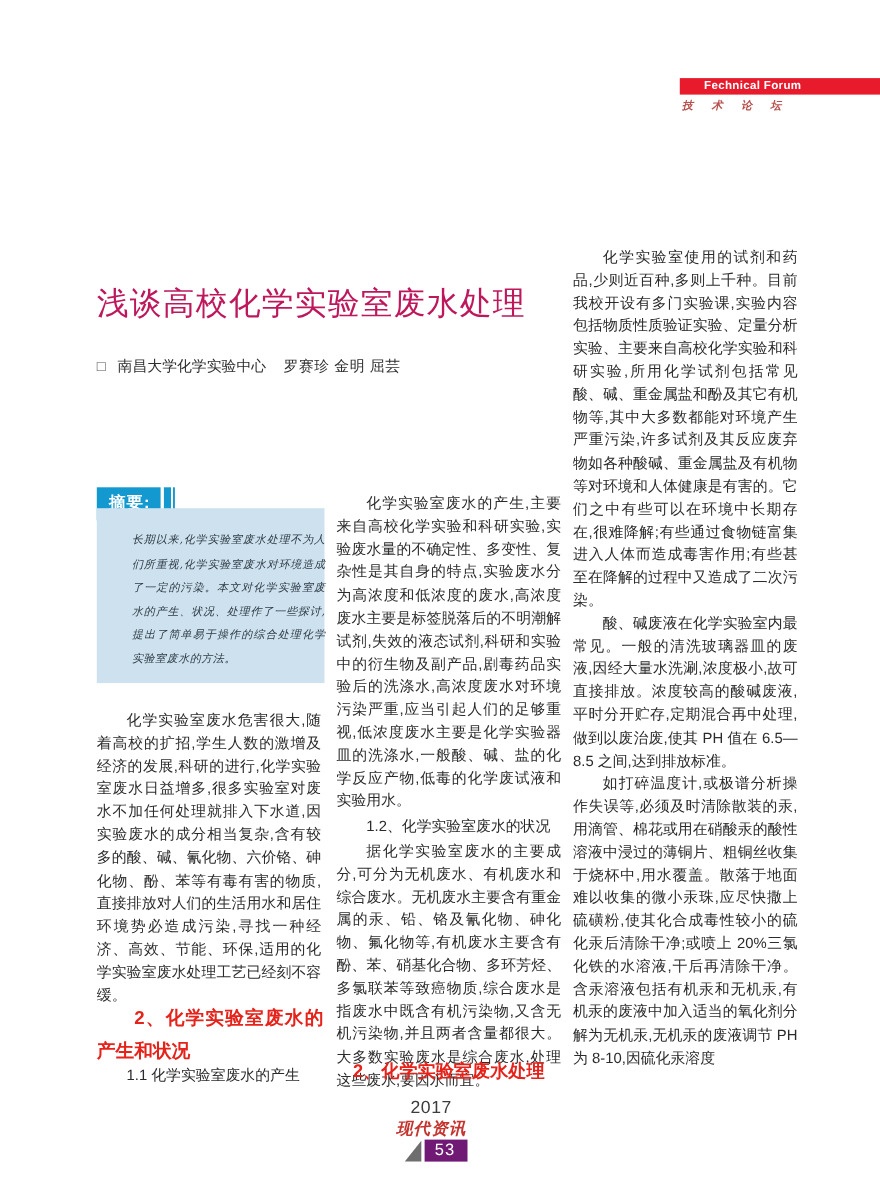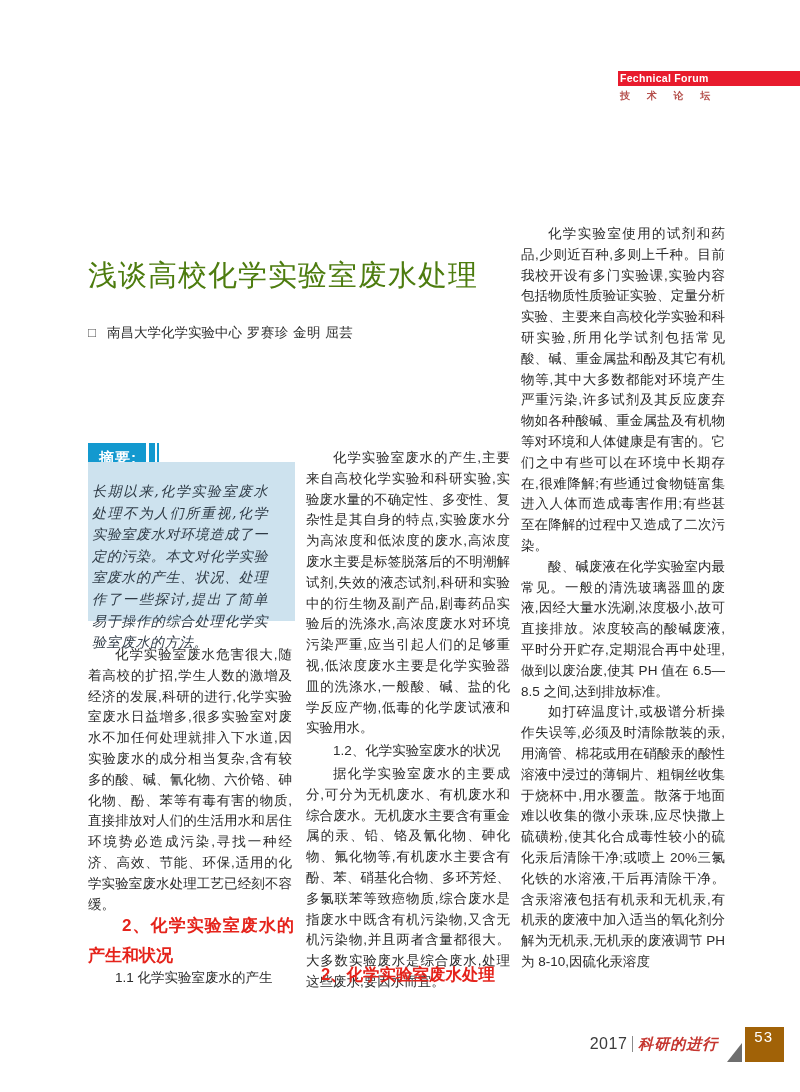--- a/index.html
+++ b/index.html
@@ -5,57 +5,57 @@
   html,body { margin:0; padding:0; background:#ffffff; }
   .page {
     position:relative; width:800px; height:1092px; background:#ffffff;
     font-family:"Liberation Sans", sans-serif; color:#2b2b2b; overflow:hidden;
   }
 
   
   .banner-bar {
     position:absolute; left:618px; top:71px; right:0; height:15px;
     background:#e81b2d; color:#ffffff; font-size:10.5px; font-weight:bold;
-    line-height:15px; padding-left:2px; box-sizing:border-box; letter-spacing:.3px;
+    line-height:15px; padding-left:22px; box-sizing:border-box; letter-spacing:.3px;
   }
   .banner-zh {
     position:absolute; left:620px; top:89px; font-size:10px; color:#b5504c;
-    font-weight:bold; letter-spacing:7px; white-space:nowrap;
+    font-weight:bold; letter-spacing:7px; white-space:nowrap;font-style:italic;
   }
 
   
   .title {
     position:absolute; left:88px; top:237px; width:560px;
-    font-size:29px; font-weight:500; color:#4d7c0f; letter-spacing:1px; white-space:nowrap;
+    font-size:29px; font-weight:500; color:#be185d; letter-spacing:1px; white-space:nowrap;
   }
   .authors {
     position:absolute; left:88px; top:324px; font-size:13.5px; color:#2e2e2e; font-weight:500;
   }
   .authors .sq { margin-right:7px; color:#555; font-weight:normal; }
-  .authors .aff { margin-right:1px; }
+  .authors .aff { margin-right:12px; }
   .authors .names { letter-spacing:.5px; }
 
   
   .abs-label {
     position:absolute; left:88px; top:443px; height:30px; box-sizing:border-box;
     background:#1399cf; color:#ffffff; font-size:15px; font-weight:bold;
     line-height:30px; padding:0 9px 0 11px; letter-spacing:1px;text-align:right;
   }
   .abs-label .dbar {
     position:absolute; right:-13px; top:0; width:10px; height:30px;
     background:linear-gradient(90deg,#1399cf 0 6px,#ffffff 6px 8px,#1399cf 8px 10px);
   }
   .abs-box {
     position:absolute; left:88px; top:462px; width:207px; height:159px;
     background:#cde2ee;
   }
   .abs-text {
-    position:absolute; left:92px; top:481px; width:176px;
+    position:absolute; left:120px; top:481px; width:176px;
     font-family:"DejaVu Serif", serif; font-style:italic;
-    font-size:14px; line-height:21.6px; color:#2e3a45; text-align:justify;
+    font-size:10px; line-height:21.6px; color:#2e3a45; text-align:justify;
     letter-spacing:.5px;
   }
 
   
   .col { position:absolute; width:204px; font-size:13.5px; line-height:20.8px;
          text-align:justify; color:#2b2b2b; }
   .col p { margin:0; text-indent:2em; }
   .col p.sub { margin:2px 0; }
   .col1-body { left:88px; top:645px; }
   .col2-body { left:306px; top:448px; }
@@ -69,33 +69,33 @@
   .col1-sub { position:absolute; left:88px; top:969px; width:204px;
     font-size:13.5px; color:#2b2b2b; text-indent:2em; }
   .red-head-2 {
     position:absolute; left:306px; top:963px; width:204px; text-align:center;
     color:#e5231b; font-weight:bold; font-size:16.5px; line-height:22px;
   }
 
   
   .footer {
     position:absolute; left:0; top:1032px; width:784px; height:24px;
-    display:flex; align-items:center; justify-content:flex-end;
+    display:flex; align-items:center; justify-content:flex-end;flex-direction:column;
   }
   .footer-year { font-size:16px; color:#3c3c3c; letter-spacing:.5px; }
   .footer-div { width:1px; height:16px; background:#8a8a8a; margin:0 5px; }
   .footer-mag {
     font-family:"DejaVu Serif", serif; font-style:italic; font-weight:bold;
     font-size:15px; color:#c5352f; letter-spacing:1px;
   }
   .badge { display:flex; align-items:flex-end; margin-left:9px; }
   .badge-tri { width:0; height:0; border-bottom:19px solid #6e6e6e;
     border-left:15px solid transparent; margin-right:3px; }
-  .badge-num { background:#a16207; color:#ffffff; font-size:15px;
-    line-height:19px; padding:0 11px 16px 9px; letter-spacing:1px; }
+  .badge-num { background:#701a75; color:#ffffff; font-size:15px;
+    line-height:19px; padding:0 11px 1px 9px; letter-spacing:1px; }
 </style>
 </head>
 <body>
 
 <div class="page">
 
   <div class="banner-bar">
     <span>Fechnical Forum</span>
   </div>
   <div class="banner-zh">技 术 论 坛</div>
@@ -130,20 +130,20 @@
 
   <div class="col col3-body">
     <p>化学实验室使用的试剂和药品,少则近百种,多则上千种。目前我校开设有多门实验课,实验内容包括物质性质验证实验、定量分析实验、主要来自高校化学实验和科研实验,所用化学试剂包括常见酸、碱、重金属盐和酚及其它有机物等,其中大多数都能对环境产生严重污染,许多试剂及其反应废弃物如各种酸碱、重金属盐及有机物等对环境和人体健康是有害的。它们之中有些可以在环境中长期存在,很难降解;有些通过食物链富集进入人体而造成毒害作用;有些甚至在降解的过程中又造成了二次污染。</p>
     <p>酸、碱废液在化学实验室内最常见。一般的清洗玻璃器皿的废液,因经大量水洗涮,浓度极小,故可直接排放。浓度较高的酸碱废液,平时分开贮存,定期混合再中处理,做到以废治废,使其 PH 值在 6.5—8.5 之间,达到排放标准。</p>
     <p>如打碎温度计,或极谱分析操作失误等,必须及时清除散装的汞,用滴管、棉花或用在硝酸汞的酸性溶液中浸过的薄铜片、粗铜丝收集于烧杯中,用水覆盖。散落于地面难以收集的微小汞珠,应尽快撒上硫磺粉,使其化合成毒性较小的硫化汞后清除干净;或喷上 20%三氯化铁的水溶液,干后再清除干净。含汞溶液包括有机汞和无机汞,有机汞的废液中加入适当的氧化剂分解为无机汞,无机汞的废液调节 PH 为 8-10,因硫化汞溶度</p>
   </div>
 
   <div class="footer">
     <span class="footer-year">2017</span>
     <span class="footer-div"></span>
-    <span class="footer-mag">科研的进行</span>
+    <span class="footer-mag">现代资讯</span>
     <span class="badge">
       <span class="badge-tri"></span>
       <span class="badge-num">53</span>
     </span>
   </div>
 
 </div>
 
 </body></html>

